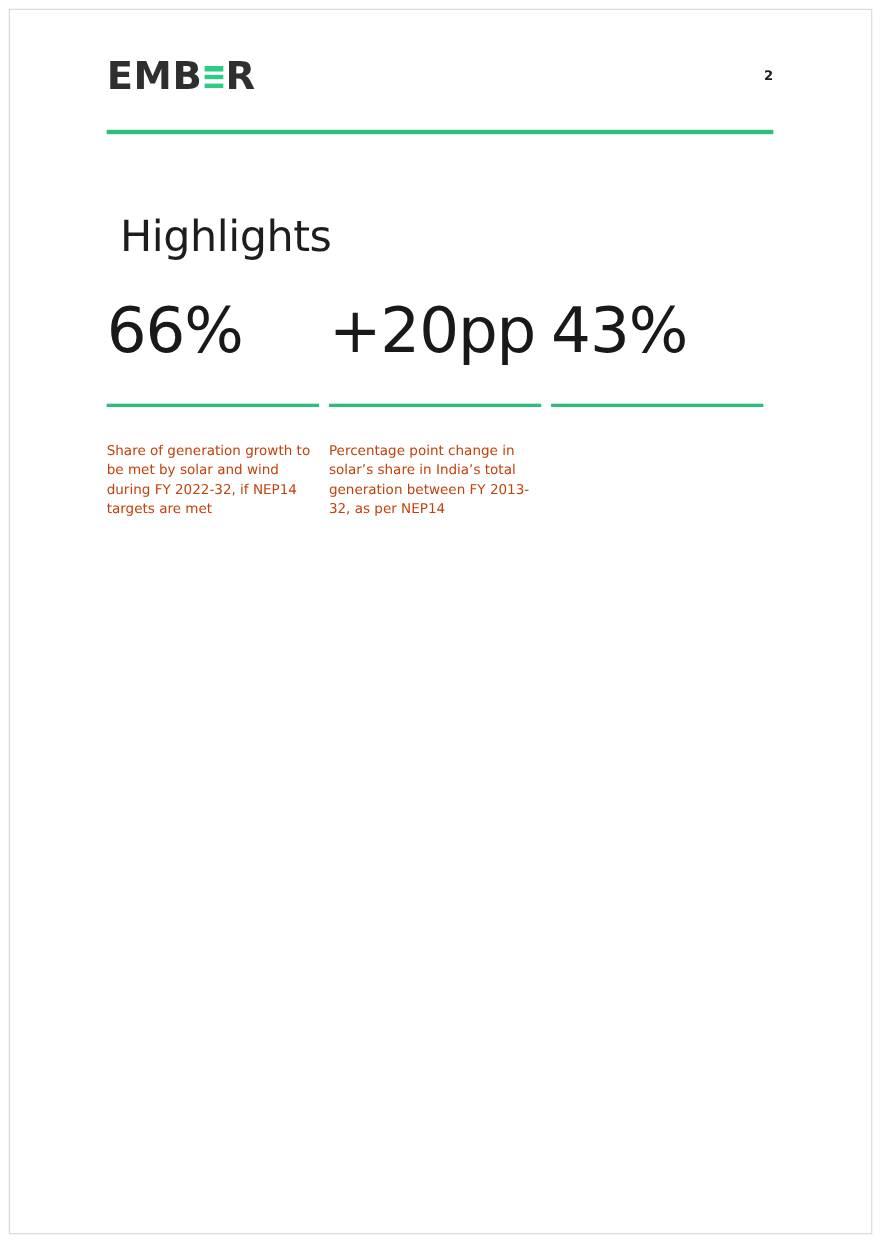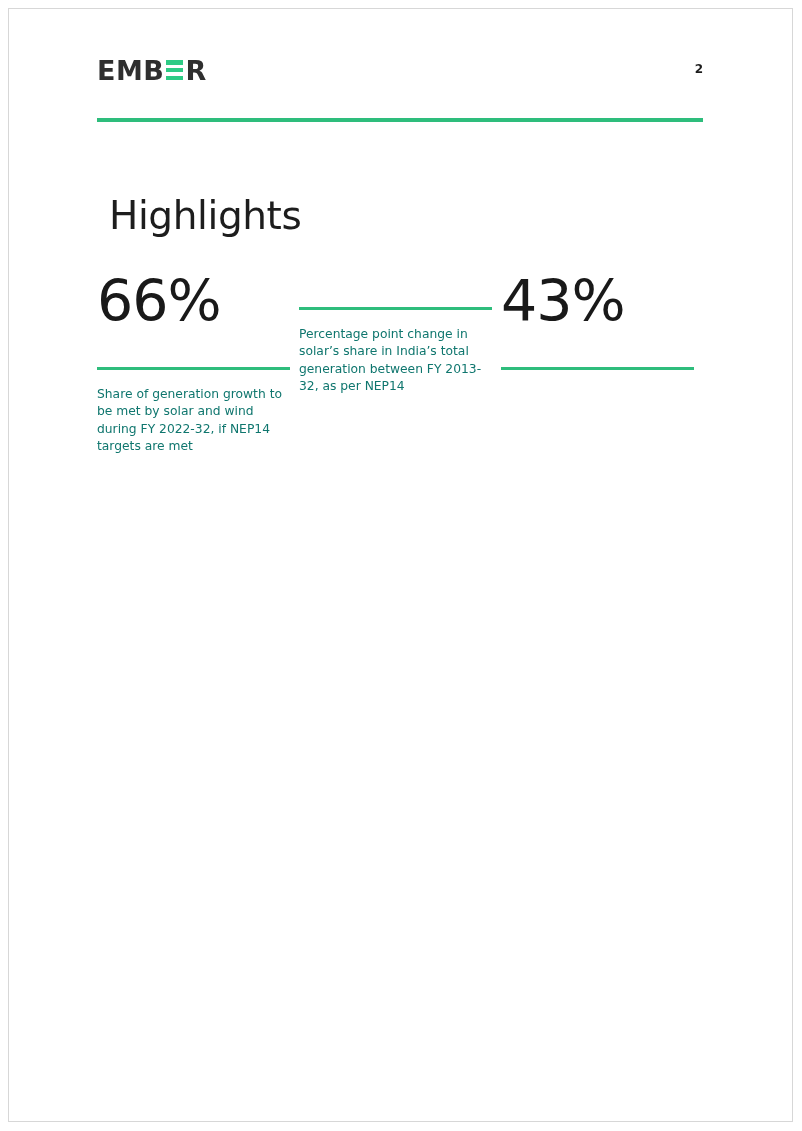--- a/index.html
+++ b/index.html
@@ -52,21 +52,21 @@
   .logo {
     position: absolute;
     left: 0;
     top: 0;
     display: flex;
     align-items: center;
     height: 30px;
   }
   .logo-text {
     font-family: "DejaVu Sans", sans-serif;
-    font-size: 27px;
+    font-size: 35px;
     font-weight: 700;
     letter-spacing: 0.5px;
     color: #2f2f2f;
     line-height: 1;
   }
   .logo-e-bars {
     display: inline-flex;
     flex-direction: column;
     justify-content: space-between;
     width: 17px;
@@ -140,26 +140,26 @@
   }
 
   .stat-rule {
     width: 193px;
     height: 3px;
     background: #2ebd7c;
     margin-top: 35px;
   }
 
   .stat-desc {
-    margin-top: 16px;
+    margin-top: 32px;
     font-family: "DejaVu Sans", sans-serif;
     font-size: 12.3px;
     font-weight: 400;
     line-height: 1.42;
-    color: #0f766e;
+    color: #c2410c;
     width: 190px;
   }
 
   .stat-empty {
     width: 195px;
   }
 </style>
 </head>
 <body>
 
@@ -188,20 +188,21 @@
 
     <div class="stat-grid">
 
       <div class="stat">
         <div class="stat-value">66%</div>
         <div class="stat-rule"></div>
         <div class="stat-desc">Share of generation growth to be met by solar and wind during FY 2022-32, if NEP14 targets are met</div>
       </div>
 
       <div class="stat">
+        <div class="stat-value">+20pp</div>
         <div class="stat-rule"></div>
         <div class="stat-desc">Percentage point change in solar’s share in India’s total generation between FY 2013-32, as per NEP14</div>
       </div>
 
       <div class="stat">
         <div class="stat-value">43%</div>
         <div class="stat-rule"></div>
       </div>
 
 

